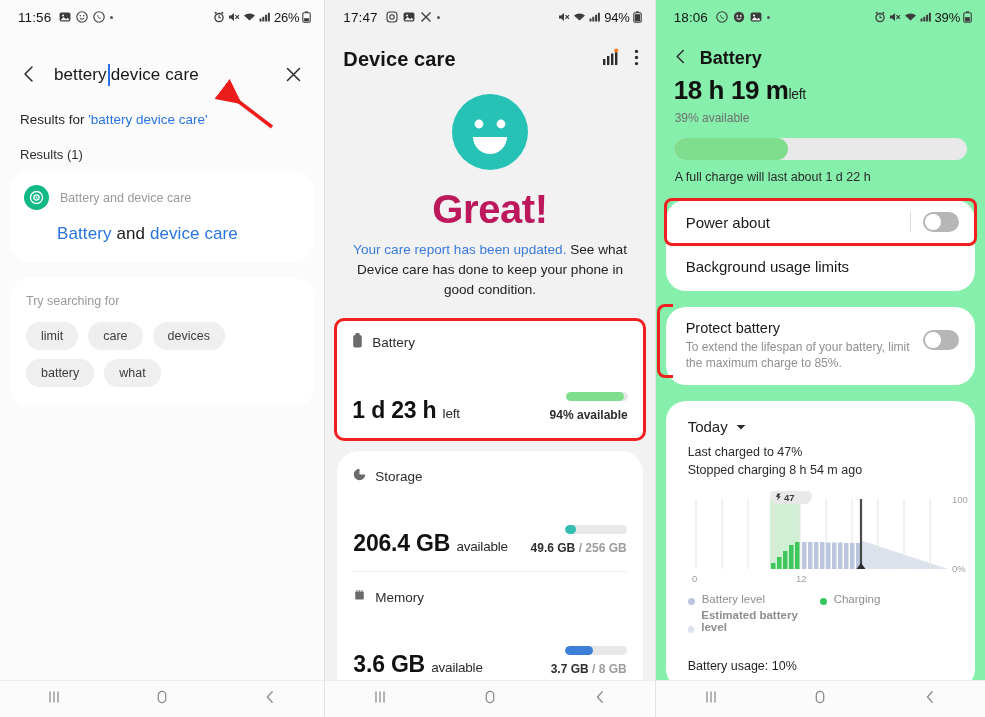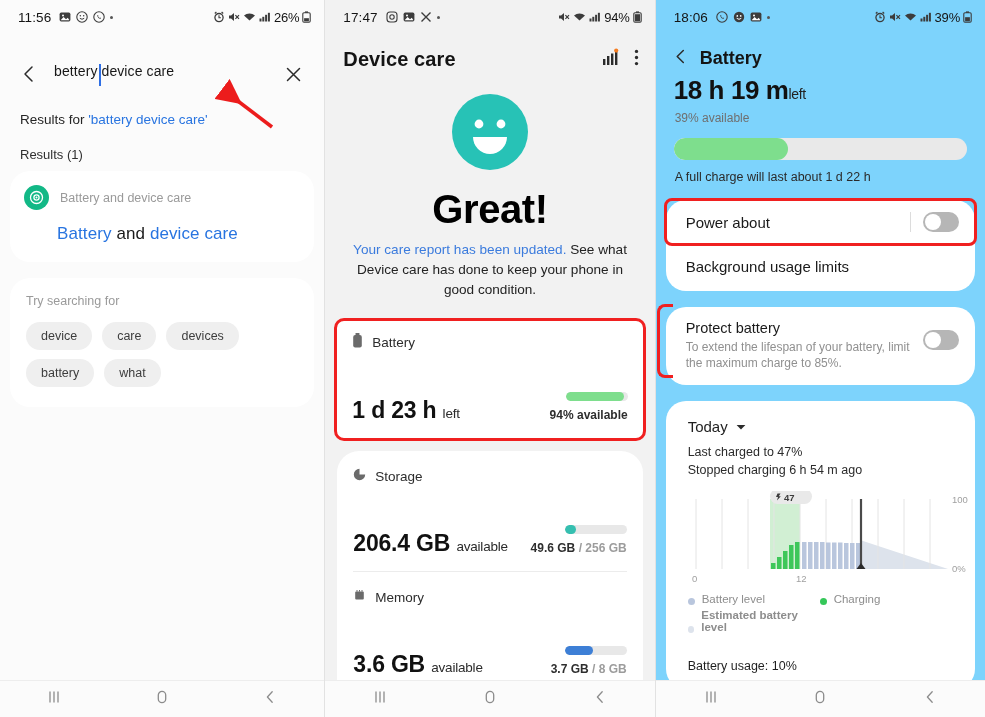--- a/index.html
+++ b/index.html
@@ -6,21 +6,21 @@
   html, body {
     width: 985px; height: 717px;
     font-family: "Liberation Sans", sans-serif;
     background: #ffffff;
     overflow: hidden;
   }
   .screens { display: flex; width: 985px; height: 683px; }
   .panel { position: relative; height: 717px; background: #f7f7f7; overflow: hidden; }
   .panel-left   { width: 325px; background: #fbfbfb; }
   .panel-mid    { width: 330px; background: #f2f2f2; }
-  .panel-right  { width: 330px; background: #7dd3fc; }
+  .panel-right  { width: 330px; background: #86efac; }
 
   
   .statusbar {
     height: 34px; display: flex; align-items: center;
     justify-content: space-between; padding: 0 13px 0 18px;
     font-size: 13.5px; color: #1b1b1b; letter-spacing: .1px;
   }
   .sb-left { display: flex; align-items: center; gap: 5px; }
   .sb-right { display: flex; align-items: center; gap: 3px; }
   .sb-time { font-size: 13.5px; color: #141414; margin-right: 3px; }
@@ -28,22 +28,22 @@
   .sb-dot { width: 3px; height: 3px; border-radius: 50%; background: #555; display:inline-block; }
   svg.gi { display: block; }
 
   
   .search-row {
     display: flex; align-items: center; height: 56px;
     padding: 0 14px 0 12px; margin-top: 12px;
   }
   .ico-btn { width: 34px; height: 34px; display:flex; align-items:center; justify-content:center; }
   .search-text {
-    flex: 1; font-size: 14px; color: #171717; padding-left: 8px;
-    display: flex; align-items: flex-start; white-space: nowrap; letter-spacing: .1px;
+    flex: 1; font-size: 17px; color: #171717; padding-left: 8px;
+    display: flex; align-items: flex-end; white-space: nowrap; letter-spacing: .1px;
   }
   .caret {
     display:inline-block; width: 2px; height: 22px; background: #2f6fe4;
     margin: 0 1px; position: relative; top: 1px;
   }
   .results-for {
     font-size: 13.5px; color: #252525; padding: 10px 0 0 20px;
   }
   .results-for .q { color: #2874e0; }
   .results-count { font-size: 13px; color: #303030; padding: 20px 0 9px 20px; }
@@ -74,21 +74,21 @@
 
   
   .mid-header {
     display:flex; align-items:center; justify-content:space-between;
     padding: 14px 16px 0 18px;
   }
   .mid-title { font-size: 20px; font-weight: bold; color: #141414; letter-spacing: .1px; }
   .mid-actions { display:flex; align-items:center; gap: 14px; }
   .smiley-wrap { display:flex; justify-content:center; padding-top: 22px; }
   .great {
-    text-align:center; font-size: 40px; font-weight: bold; color: #000000;
+    text-align:center; font-size: 40px; font-weight: bold; color: #be185d;
     padding-top: 12px; letter-spacing: -.4px;
   }
   .great-sub {
     text-align:center; font-size: 13.6px; color: #232323; line-height: 20px;
     padding: 8px 24px 0; }
   .great-sub .lnk { color: #3b7bdd; }
   .mid-card {
     background: #fff; border-radius: 22px; margin: 18px 12px 0;
     padding: 0 16px;
   }
@@ -269,21 +269,21 @@
         <div class="rc-sub">Battery and device care</div>
       </div>
       <div class="rc-title">
         <span class="hl">Battery</span><span> and </span><span class="hl">device care</span>
       </div>
     </div>
 
     <div class="try-card">
       <div class="try-label">Try searching for</div>
       <div class="chips">
-        <span class="chip">device</span>
+        <span class="chip">limit</span>
         <span class="chip">care</span>
         <span class="chip">devices</span>
         <span class="chip">battery</span>
         <span class="chip">what</span>
       </div>
     </div>
 
     <svg class="arrow-wrap" width="325" height="717">
       <defs>
         <marker id="ah" markerWidth="7" markerHeight="7" refX="5.6" refY="3.5" orient="auto">
@@ -615,21 +615,21 @@
 
     <div class="r-card" style="padding-bottom:16px;">
       <div class="today-row">
         <span class="today-txt">Today</span>
         <span><svg width="10" height="7" viewBox="0 0 10 7">
               <path d="M0.6 1 L5 5.6 L9.4 1 Z" fill="#2b2b2b"></path>
             </svg></span>
       </div>
       <div class="charge-info">
         <div>Last charged to 47%</div>
-        <div>Stopped charging 6 h 54 m ago</div>
+        <div>Stopped charging 8 h 54 m ago</div>
       </div>
 
       <div class="chart-box">
         <svg width="292" height="92" viewBox="0 0 292 92">
 
           <rect x="84" y="8" width="30" height="70" fill="#c9eccb" opacity="0.85"></rect>
 
           <path d="M174 49 L262 78 L174 78 Z" fill="#dde3ec"></path>
 
           <g stroke="#e4e4e4" stroke-width="1">

